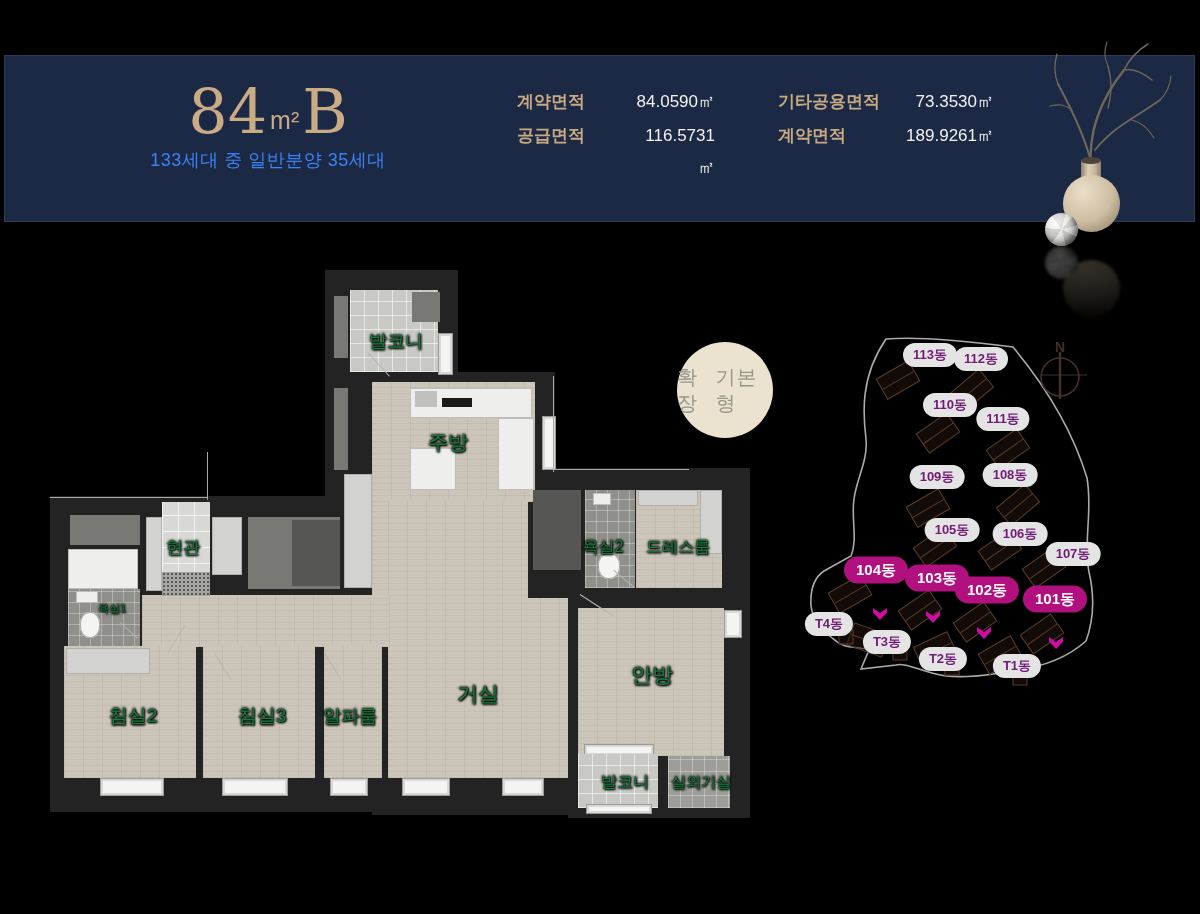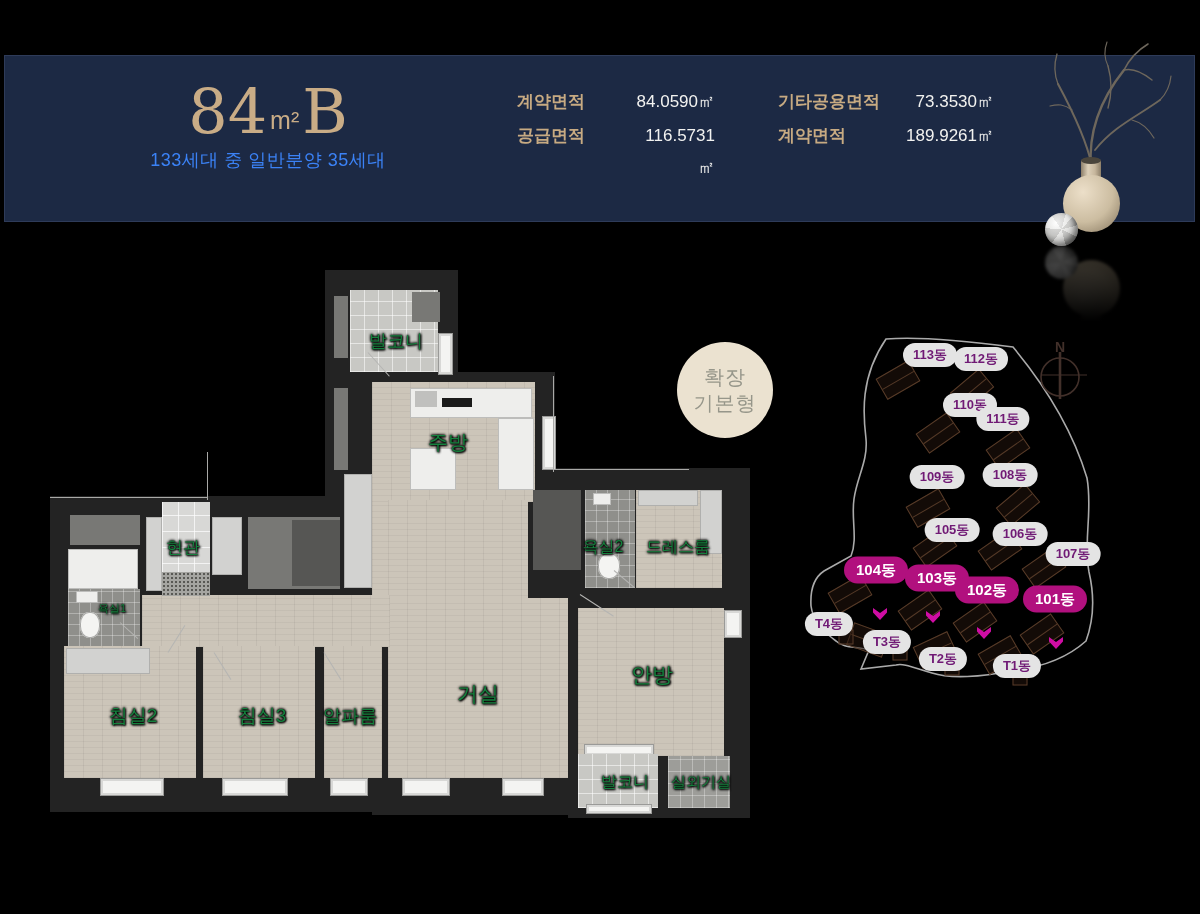--- a/index.html
+++ b/index.html
@@ -68,21 +68,21 @@
   .mgray{background:#787875;}
   .dgray{background:#565654;}
   .dark{background:#1a1a1a;}
   .win{background:#f4f4f2;box-shadow:inset 0 0 0 1px #9a9a98, inset 0 0 0 3px #d8d8d6;}
   .hline,.vline{background:#a9a9a7;}
   .door{position:absolute;height:1px;background:#b5b5b3;transform-origin:left center;}
   .rlabel{position:absolute;transform:translate(-50%,-50%);color:#15803d;white-space:nowrap;
           text-shadow:0 0 3px #000,0 0 3px #000,0 0 2px #000,1px 1px 2px #000;}
   
   #badge{position:absolute;left:677px;top:342px;width:96px;height:96px;border-radius:50%;
-         background:#ebe2d0;display:flex;flex-direction:column;align-items:center;justify-content:center;
+         background:#ebe2d0;display:flex;flex-direction:row;align-items:center;justify-content:center;
          color:#96968a;font-size:20px;line-height:26px;letter-spacing:1px;z-index:3;}
   
   #site{position:absolute;left:795px;top:325px;width:330px;height:380px;z-index:2;}
   #site svg{position:absolute;left:0;top:0;}
   .fp{position:absolute;width:36px;height:22px;border:1px solid rgba(92,62,42,.95);
       background:rgba(34,20,13,.55) linear-gradient(rgba(92,62,42,.9),rgba(92,62,42,.9)) center/100% 1px no-repeat;}
   .fp.small{width:13px;height:13px;border-width:1px;background-image:none;}
   .pill{position:absolute;transform:translate(-50%,-50%);border-radius:999px;white-space:nowrap;
         background:#e4e4e4;color:#701a75;font-size:13px;font-weight:bold;padding:3px 10px;z-index:3;}
   .pill.hl{background:#b1107e;color:#fff;font-size:15px;padding:4px 12px;}
@@ -297,21 +297,21 @@
       <div class="fp small" style="left: 51px; top: 312px; transform: translate(-50%, -50%) rotate(0deg);"></div>
       <div class="fp small" style="left: 105px; top: 328px; transform: translate(-50%, -50%) rotate(0deg);"></div>
       <div class="fp small" style="left: 157px; top: 343px; transform: translate(-50%, -50%) rotate(0deg);"></div>
       <div class="fp small" style="left: 225px; top: 353px; transform: translate(-50%, -50%) rotate(0deg);"></div>
       <div class="marker" style="left: 85px; top: 289px;"></div>
       <div class="marker" style="left: 138px; top: 292px;"></div>
       <div class="marker" style="left: 189px; top: 308px;"></div>
       <div class="marker" style="left: 261px; top: 318px;"></div>
       <div class="pill" style="left: 135px; top: 30px;">113동</div>
       <div class="pill" style="left: 186px; top: 34px;">112동</div>
-      <div class="pill" style="left: 155px; top: 80px; margin-left: 20px;">110동</div>
+      <div class="pill" style="left: 155px; top: 80px;">110동</div>
       <div class="pill" style="left: 208px; top: 94px;">111동</div>
       <div class="pill" style="left: 142px; top: 152px;">109동</div>
       <div class="pill" style="left: 215px; top: 150px;">108동</div>
       <div class="pill" style="left: 157px; top: 205px;">105동</div>
       <div class="pill" style="left: 225px; top: 209px;">106동</div>
       <div class="pill" style="left: 278px; top: 229px;">107동</div>
       <div class="pill hl" style="left: 81px; top: 245px;">104동</div>
       <div class="pill hl" style="left: 142px; top: 253px;">103동</div>
       <div class="pill hl" style="left: 192px; top: 265px;">102동</div>
       <div class="pill hl" style="left: 260px; top: 274px;">101동</div>

